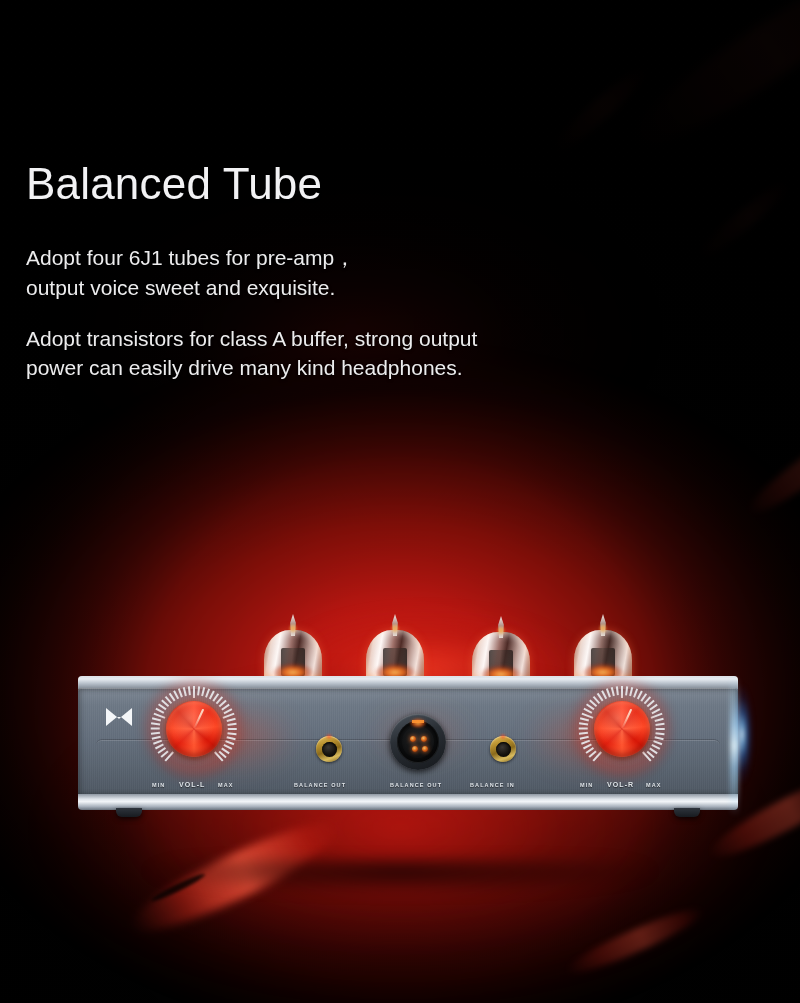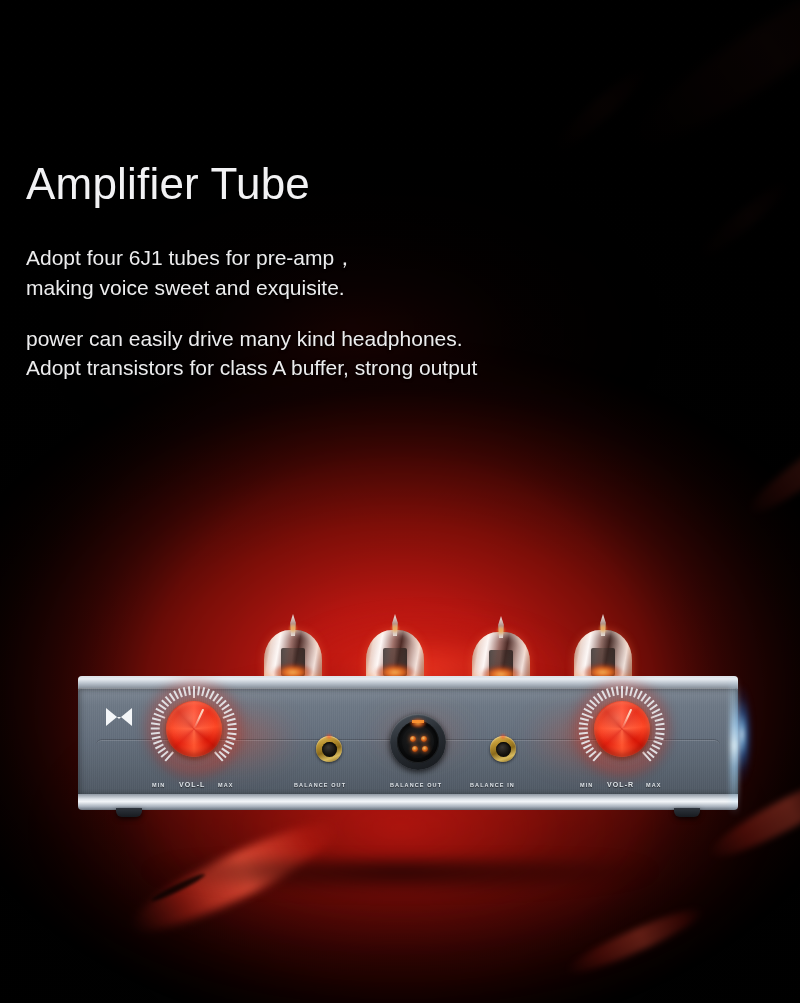--- a/index.html
+++ b/index.html
@@ -756,30 +756,30 @@
   <div class="shard shard-d"></div>
   <div class="shard shard-e"></div>
   <div class="shard shard-f"></div>
   <div class="shard shard-g"></div>
   <div class="shard shard-h"></div>
 
   <div class="bg-vignette"></div>
 
   <div class="copy">
     <h1 class="headline">
-      <span class="ln">Amplifier Tube</span>
+      <span class="ln">Balanced Tube</span>
     </h1>
 
     <p class="para">
       <span class="ln">Adopt four 6J1 tubes for pre-amp，</span>
-      <span class="ln">making voice sweet and exquisite.</span>
+      <span class="ln">output voice sweet and exquisite.</span>
     </p>
     <p class="para">
+      <span class="ln">Adopt transistors for class A buffer, strong output</span>
       <span class="ln">power can easily drive many kind headphones.</span>
-      <span class="ln">Adopt transistors for class A buffer, strong output</span>
     </p>
   </div>
 
   <div class="product-shadow"></div>
 
   <div class="product">
 
     <div class="tube-backglow"></div>
 
     <div class="tubes">

